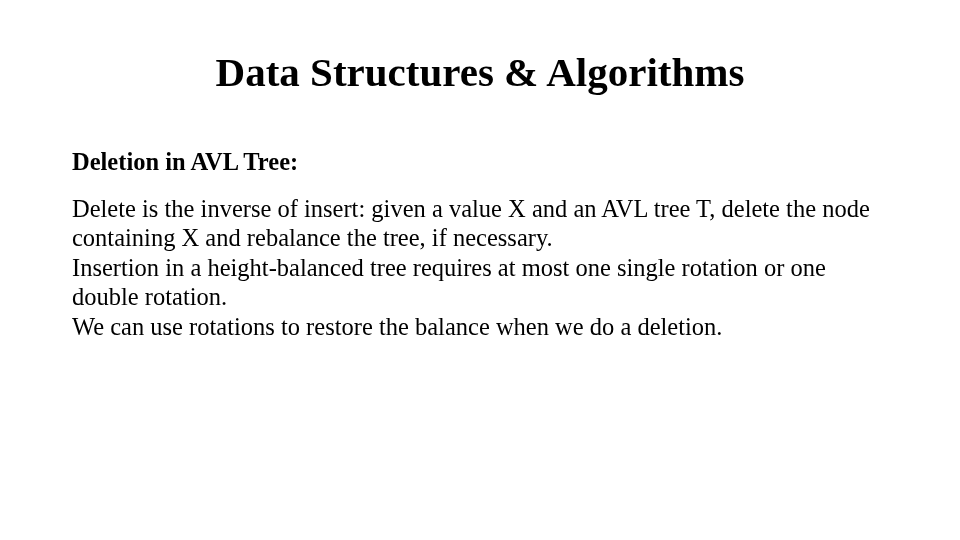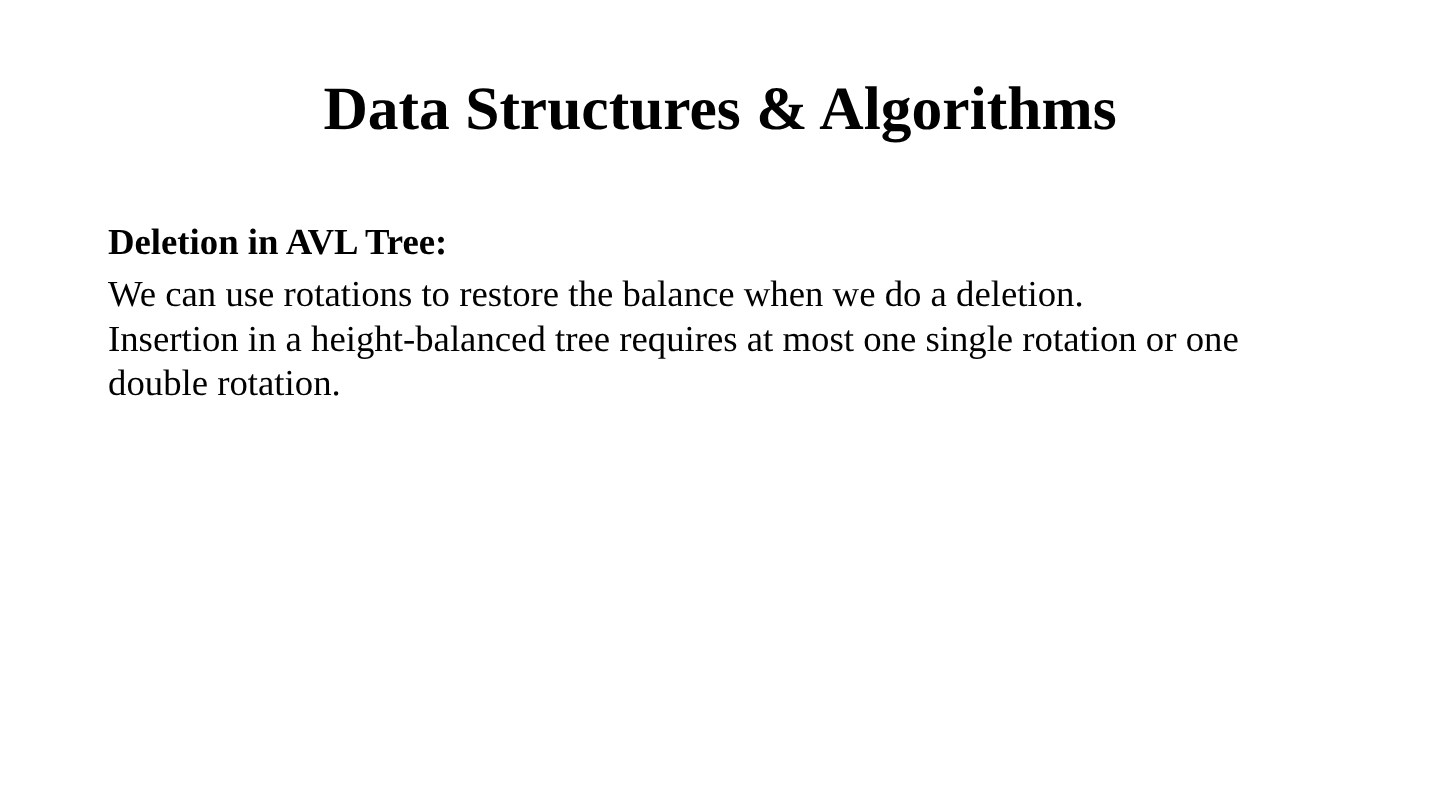--- a/index.html
+++ b/index.html
@@ -31,36 +31,37 @@
   .body {
     position: absolute;
     top: 148px;
     left: 72px;
     width: 818px;
     font-size: 24.5px;
     line-height: 1.18;
   }
   .subheading {
     font-weight: bold;
-    margin-bottom: 6px;
+    margin-bottom: 18px;
   }
   .para {
     margin-bottom: 1px;
   }
   .italic { font-style: italic; }
   .sub {
     font-size: 0.72em;
     vertical-align: sub;
     position: relative;
     top: 0.15em;
   }
 </style>
 </head>
 <body>
 
 <div class="slide">
   <div class="title">Data Structures &amp; Algorithms</div>
   <div class="body">
     <div class="subheading">Deletion in AVL Tree:</div>
+    <div class="para">Delete is the inverse of insert: given a value X and an AVL tree T, delete the node containing X and rebalance the tree, if necessary.</div>
+    <div class="para">Insertion in a height-balanced tree requires at most one single rotation or one double rotation.</div>
     <div class="para">We can use rotations to restore the balance when we do a deletion.</div>
-    <div class="para">Insertion in a height-balanced tree requires at most one single rotation or one double rotation.</div>
   </div>
 </div>
 
 </body></html>

